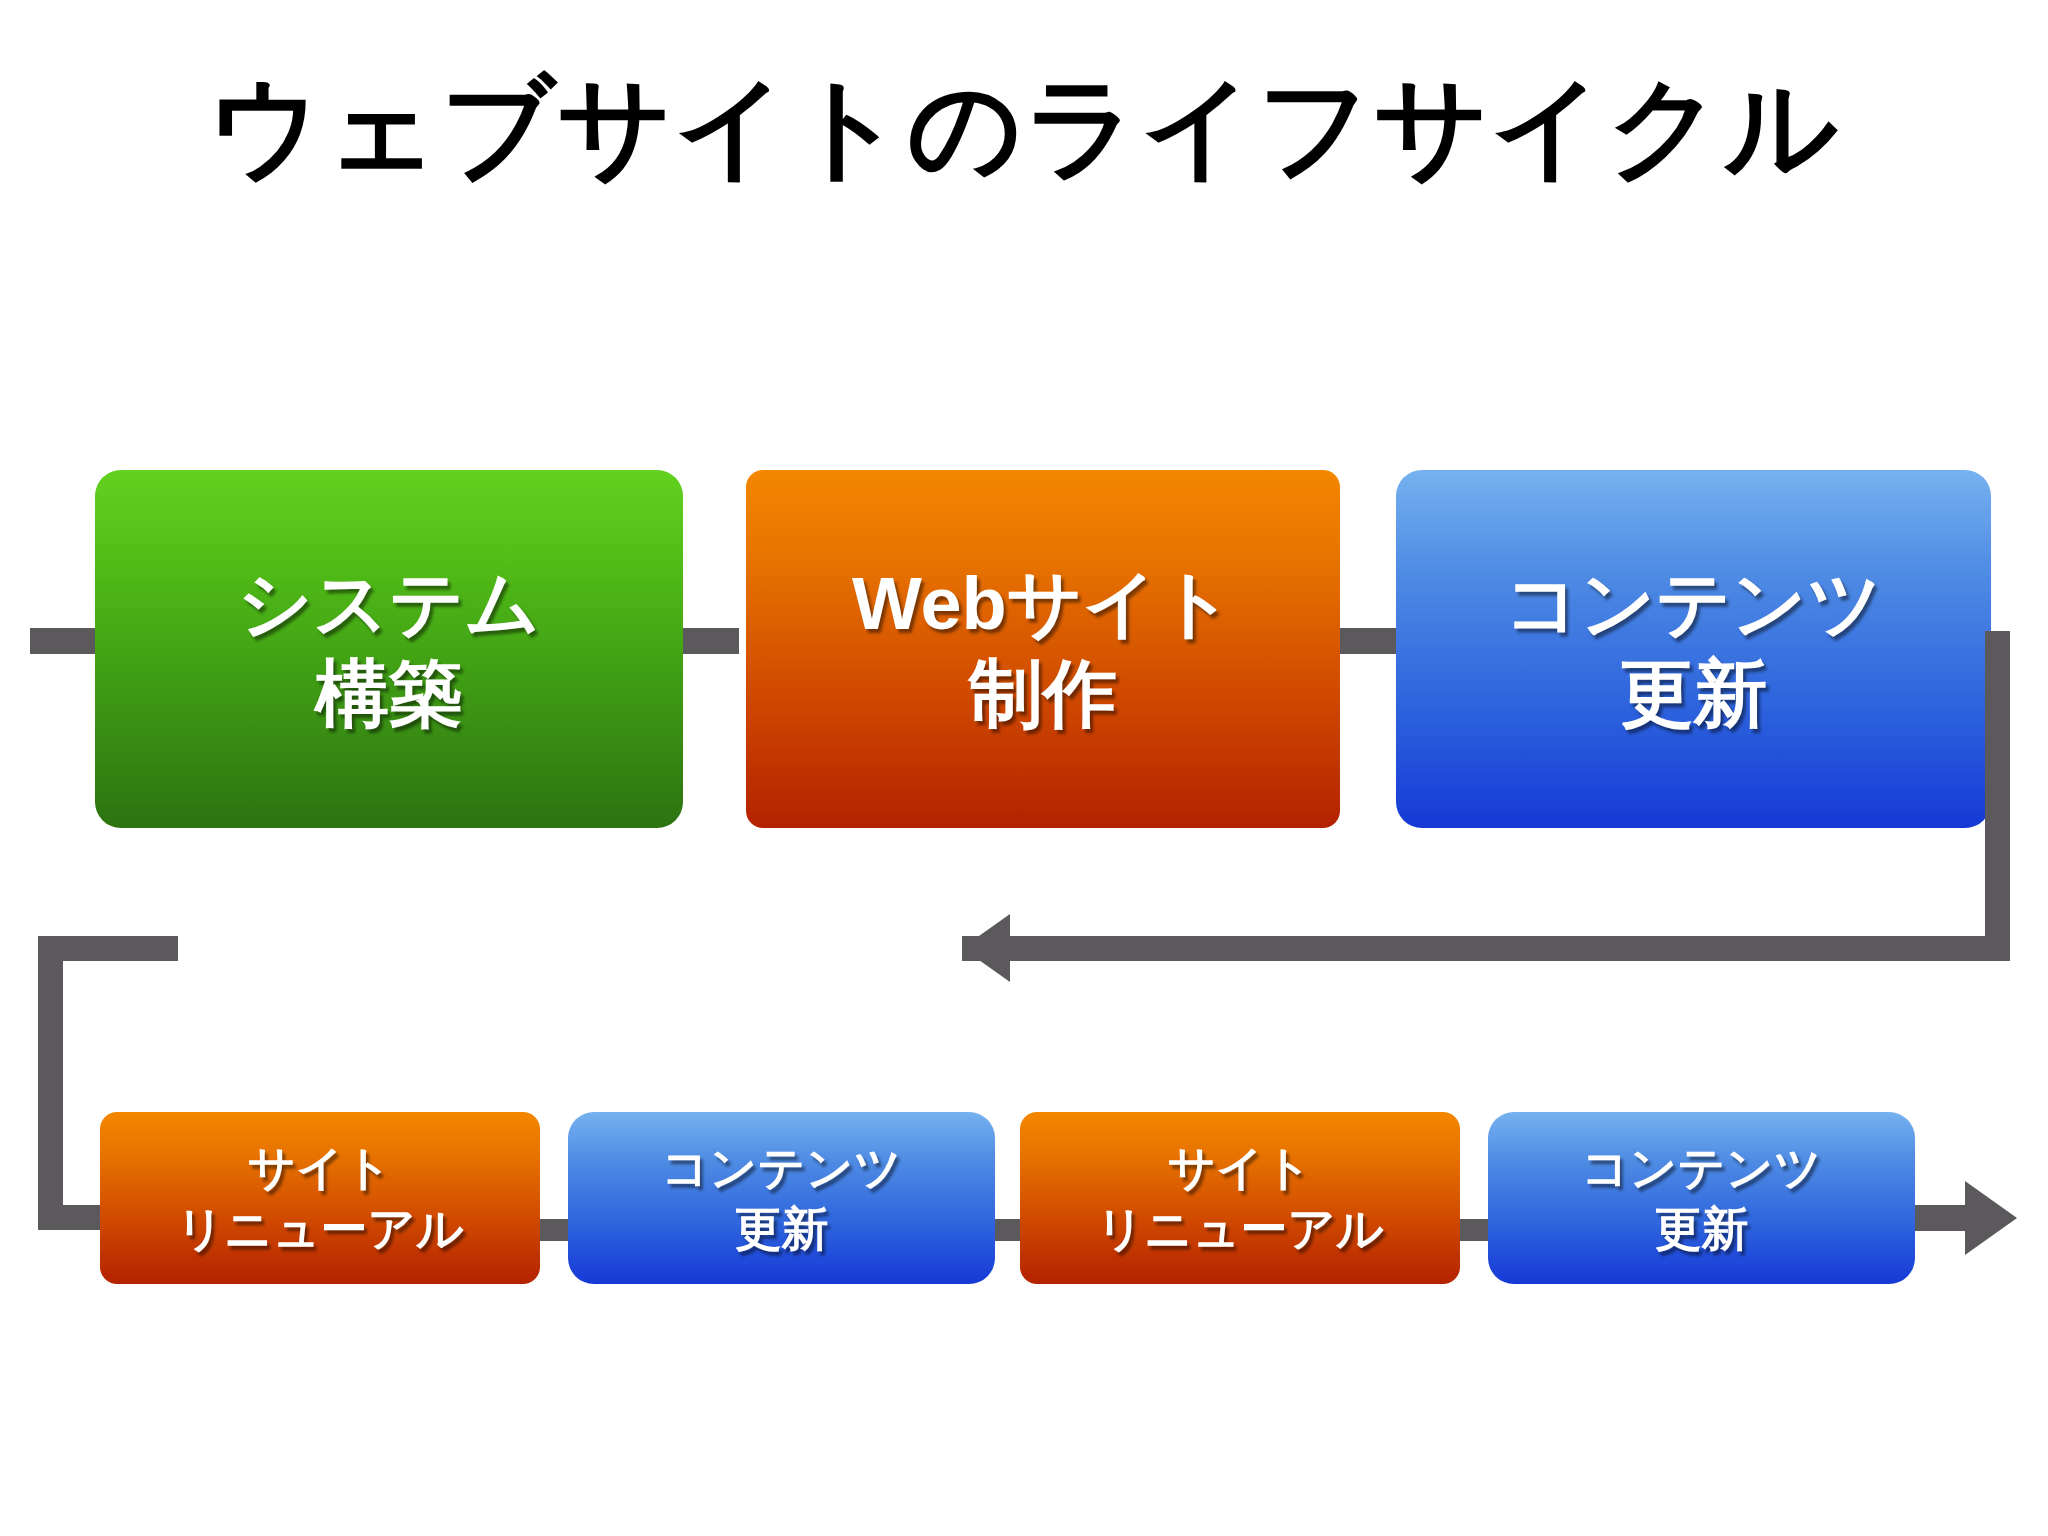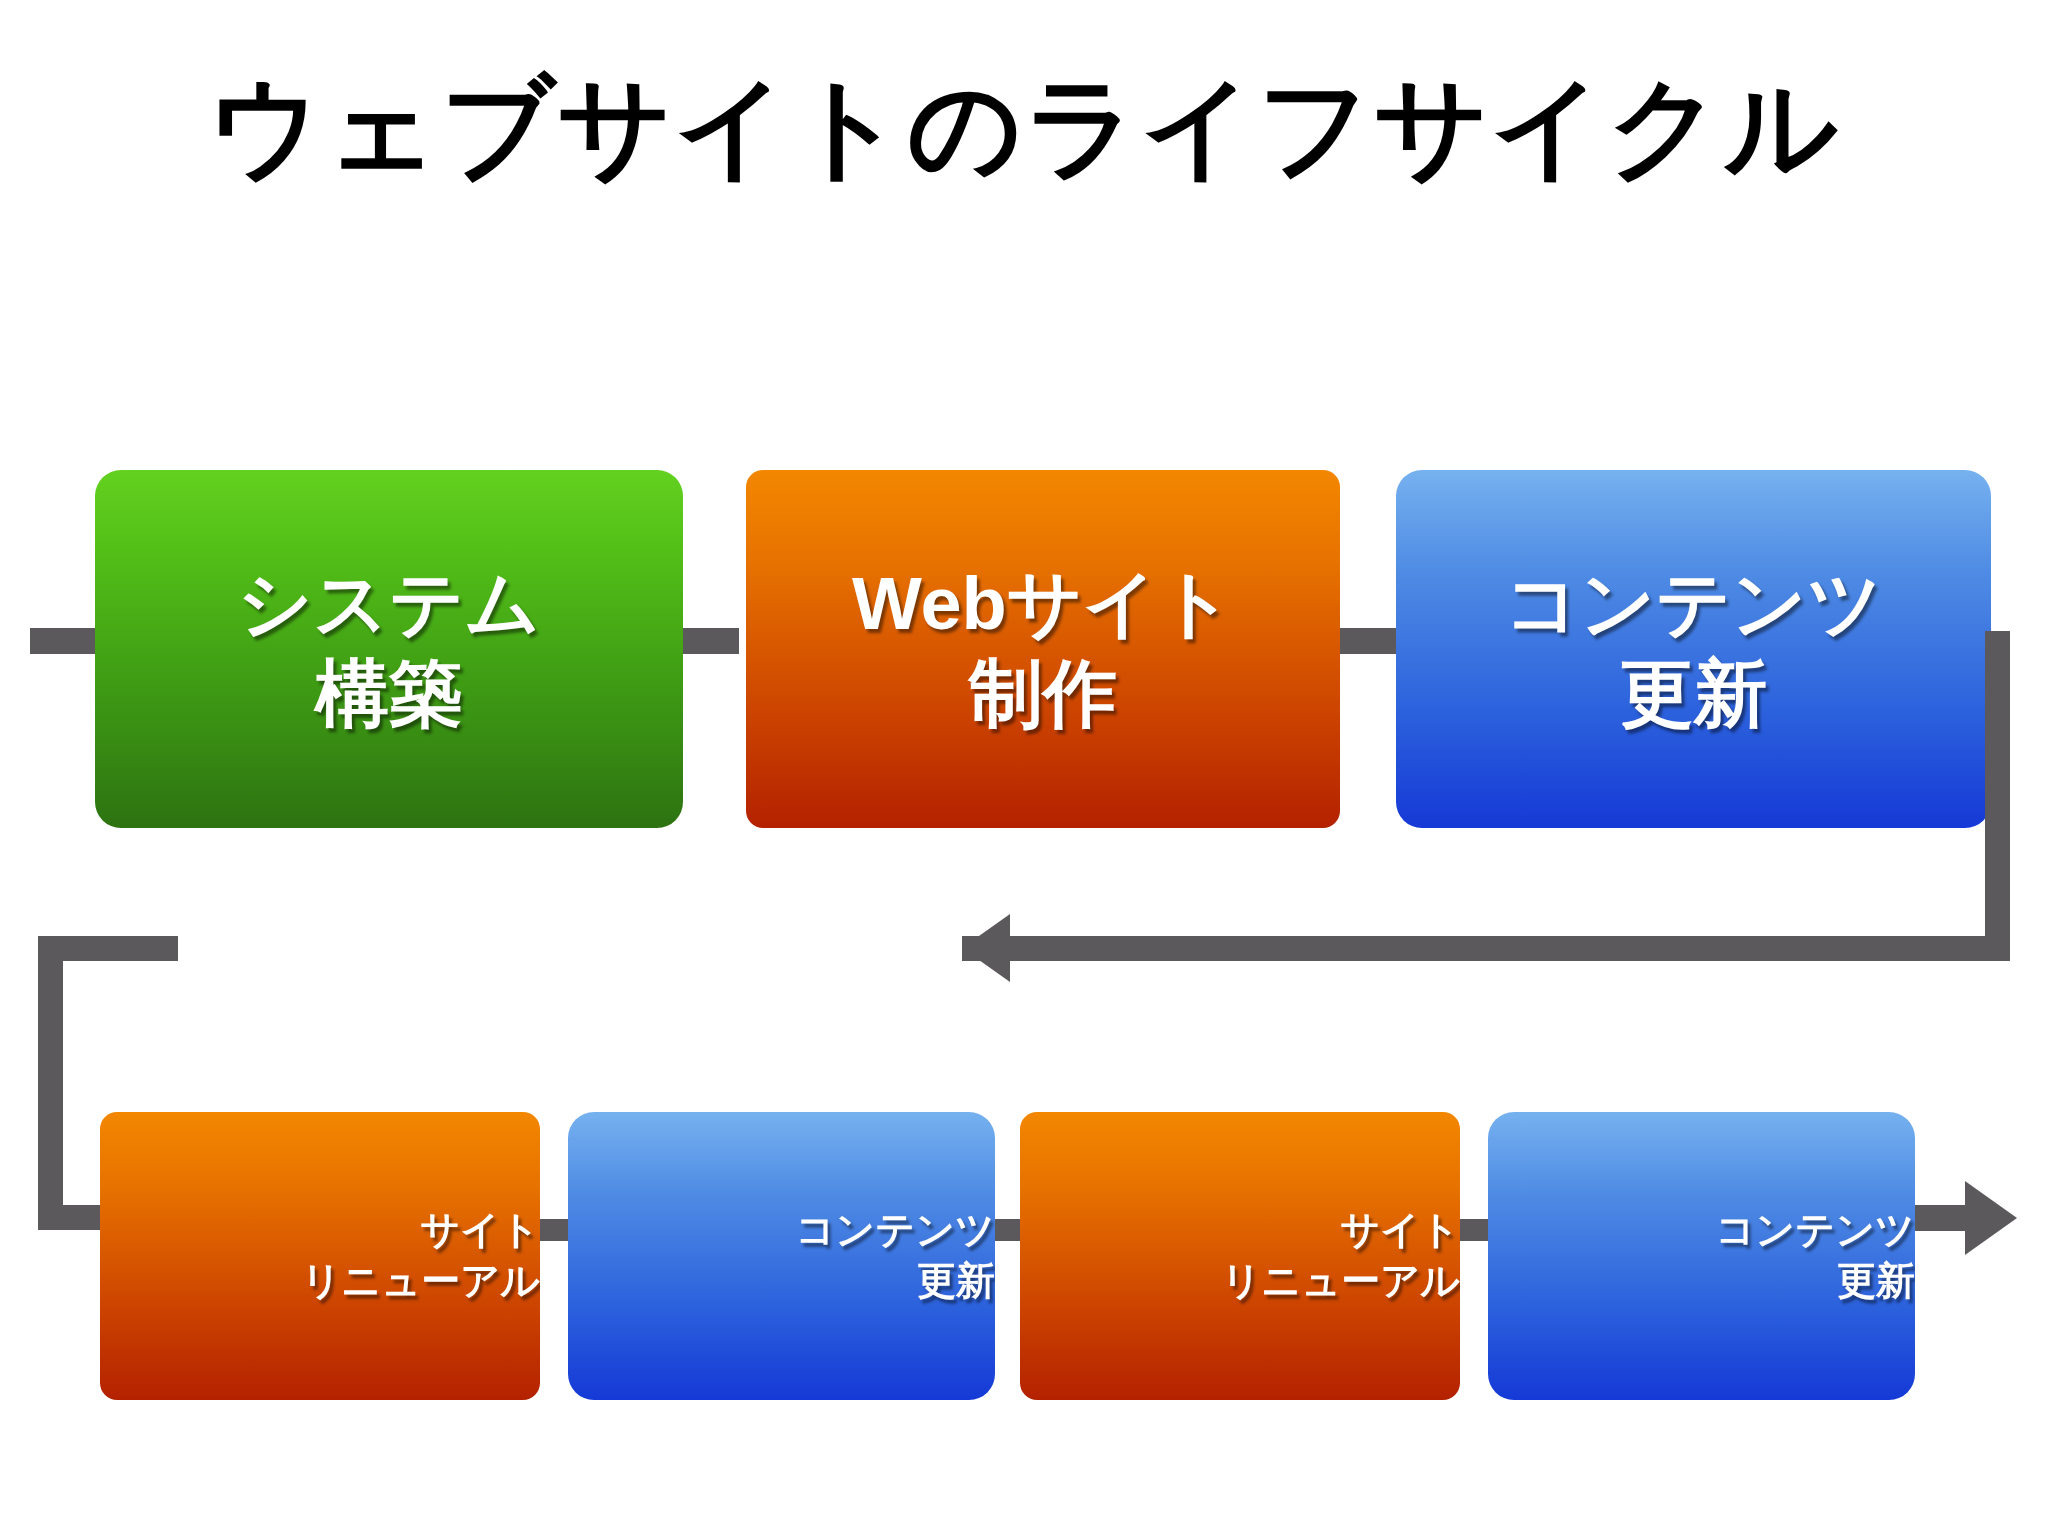--- a/index.html
+++ b/index.html
@@ -102,24 +102,23 @@
   
   .row-top {
     top: 470px;
     height: 358px;
     font-size: 74px;
     line-height: 1.22;
   }
   
   .row-bot {
     top: 1112px;
-    height: 288px;
-    font-size: 39px;
+    height: 172px;
+    font-size: 47px;
     line-height: 1.30;
-    align-items: flex-end;
   }
 </style>
 </head>
 <body>
 
 <div id="slide">
 
   <div id="title">ウェブサイトのライフサイクル</div>
 
   <div class="conn" style="left:30px; top:628px; width:66px; height:26px;"></div>

